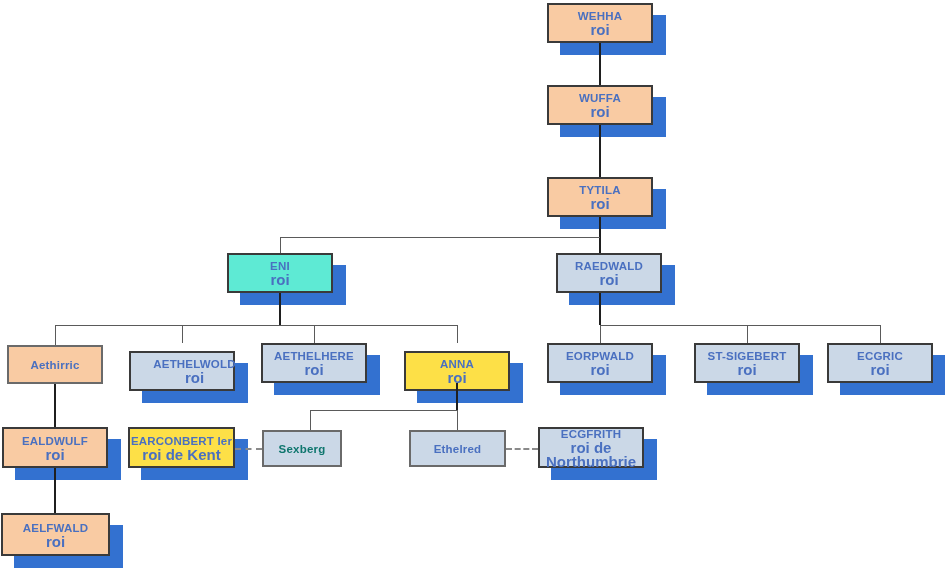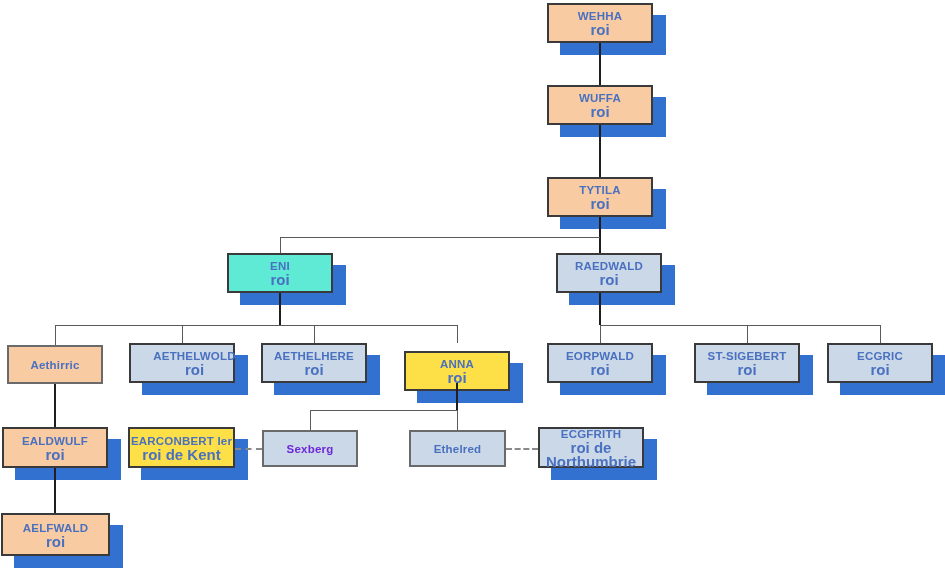--- a/index.html
+++ b/index.html
@@ -78,21 +78,21 @@
       <div class="node-name">ENI</div>
       <div class="node-subtitle">roi</div>
     </div>
     <div class="node shadowed" style="left: 547px; top: 253px; width: 106px; height: 40px; background: rgb(203, 216, 231); color: rgb(74, 112, 192); border-color: rgb(58, 58, 58); box-shadow: rgb(51, 113, 208) 13px 12px 0px 0px; margin-left: 9px;">
       <div class="node-name">RAEDWALD</div>
       <div class="node-subtitle">roi</div>
     </div>
     <div class="node flat" style="left: 7px; top: 345px; width: 96px; height: 39px; background: rgb(249, 203, 163); color: rgb(74, 112, 192); border-color: rgb(106, 106, 106);">
       <div class="node-name">Aethirric</div>
     </div>
-    <div class="node shadowed" style="left: 129px; top: 343px; width: 106px; height: 40px; background: rgb(203, 216, 231); color: rgb(74, 112, 192); border-color: rgb(58, 58, 58); box-shadow: rgb(51, 113, 208) 13px 12px 0px 0px; padding-left: 25px;">
+    <div class="node shadowed" style="left: 129px; top: 351px; width: 106px; height: 40px; background: rgb(203, 216, 231); color: rgb(74, 112, 192); border-color: rgb(58, 58, 58); box-shadow: rgb(51, 113, 208) 13px 12px 0px 0px; padding-left: 25px;">
       <div class="node-name">AETHELWOLD</div>
       <div class="node-subtitle">roi</div>
     </div>
     <div class="node shadowed" style="left: 261px; top: 343px; width: 106px; height: 40px; background: rgb(203, 216, 231); color: rgb(74, 112, 192); border-color: rgb(58, 58, 58); box-shadow: rgb(51, 113, 208) 13px 12px 0px 0px;">
       <div class="node-name">AETHELHERE</div>
       <div class="node-subtitle">roi</div>
     </div>
     <div class="node shadowed" style="left: 404px; top: 343px; width: 106px; height: 40px; background: #fde047; color: rgb(74, 112, 192); border-color: rgb(58, 58, 58); box-shadow: rgb(51, 113, 208) 13px 12px 0px 0px; margin-top: 8px;">
       <div class="node-name">ANNA</div>
       <div class="node-subtitle">roi</div>
@@ -110,21 +110,21 @@
       <div class="node-subtitle">roi</div>
     </div>
     <div class="node shadowed" style="left: 2px; top: 427px; width: 106px; height: 41px; background: rgb(249, 203, 163); color: rgb(74, 112, 192); border-color: rgb(58, 58, 58); box-shadow: rgb(51, 113, 208) 13px 12px 0px 0px;">
       <div class="node-name">EALDWULF</div>
       <div class="node-subtitle">roi</div>
     </div>
     <div class="node shadowed" style="left: 128px; top: 427px; width: 107px; height: 41px; background: #fde047; color: rgb(74, 112, 192); border-color: rgb(58, 58, 58); box-shadow: rgb(51, 113, 208) 13px 12px 0px 0px;">
       <div class="node-name">EARCONBERT Ier</div>
       <div class="node-subtitle">roi de Kent</div>
     </div>
-    <div class="node flat" style="left: 262px; top: 430px; width: 96px; height: 37px; background: rgb(203, 216, 231); color: #6d28d9; border-color: rgb(106, 106, 106);">
+    <div class="node flat" style="left: 262px; top: 430px; width: 80px; height: 37px; background: rgb(203, 216, 231); color: #0f766e; border-color: rgb(106, 106, 106);">
       <div class="node-name">Sexberg</div>
     </div>
     <div class="node flat" style="left: 409px; top: 430px; width: 97px; height: 37px; background: rgb(203, 216, 231); color: rgb(74, 112, 192); border-color: rgb(106, 106, 106);">
       <div class="node-name">Ethelred</div>
     </div>
     <div class="node shadowed" style="left: 538px; top: 427px; width: 106px; height: 41px; background: rgb(203, 216, 231); color: rgb(74, 112, 192); border-color: rgb(58, 58, 58); box-shadow: rgb(51, 113, 208) 13px 12px 0px 0px;">
       <div class="node-name">ECGFRITH</div>
       <div class="node-subtitle">roi de Northumbrie</div>
     </div>
     <div class="node shadowed" style="left: 1px; top: 513px; width: 109px; height: 43px; background: rgb(249, 203, 163); color: rgb(74, 112, 192); border-color: rgb(58, 58, 58); box-shadow: rgb(51, 113, 208) 13px 12px 0px 0px;">

